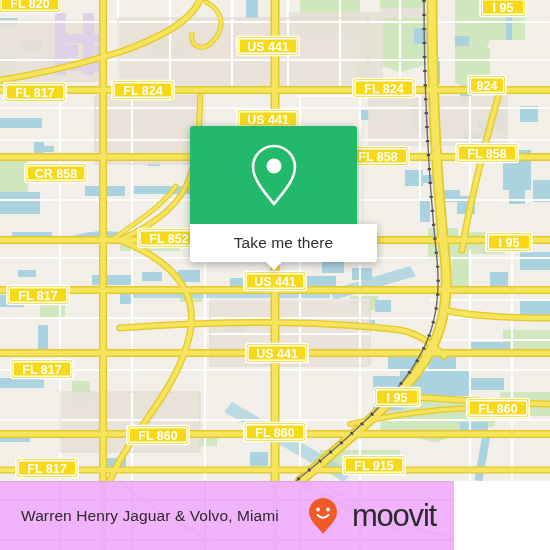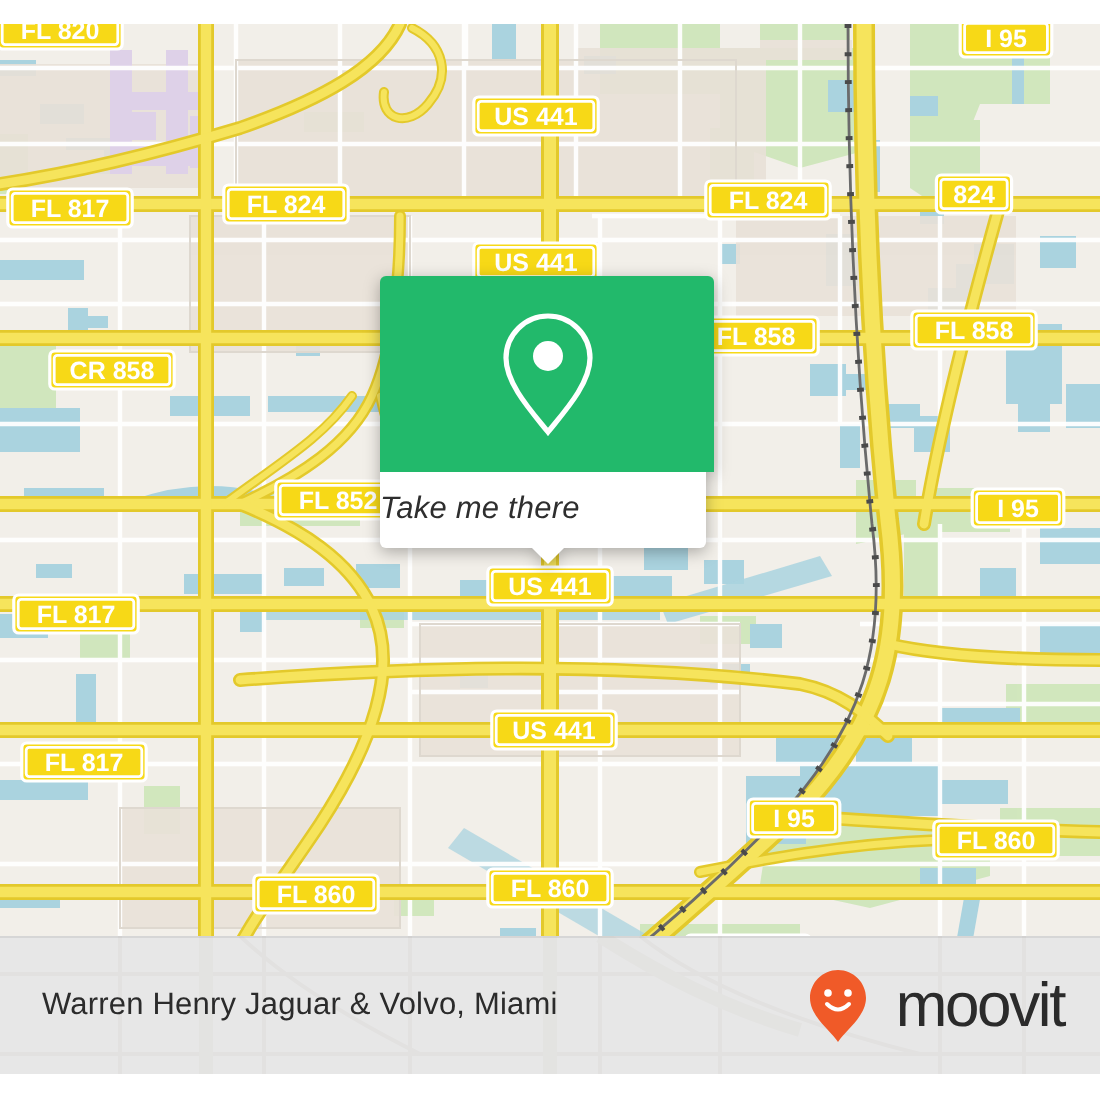--- a/index.html
+++ b/index.html
@@ -6,21 +6,21 @@
   html, body {
     width: 550px; height: 550px;
     font-family: "Liberation Sans", sans-serif;
     background: #ffffff;
     overflow: hidden;
   }
   #root { position: relative; width: 550px; height: 550px; }
 
   
   #map {
-    position: absolute; left: 0; top: 12px;
+    position: absolute; left: 0; top: 0;
     width: 550px; height: 481px;
     background: #f2efe9;
     overflow: hidden;
   }
   #map svg { display: block; }
 
   
   #attribution {
     position: absolute; left: 0; top: 463px;
     height: 18px;
@@ -41,41 +41,41 @@
   }
   #callout-green {
     position: absolute; left: 0; top: 0;
     width: 167px; height: 98px;
     background: #22b96b;
     border-radius: 3px 3px 0 0;
     display: flex; align-items: center; justify-content: center;
   }
   #callout-white {
     position: absolute; left: 0; top: 98px;
-    width: 163px; height: 38px;
+    width: 187px; height: 38px;
     background: #ffffff;
     border-radius: 0 0 3px 3px;
-    display: flex; align-items: center; justify-content: flex-start; font-style: italic;
+    display: flex; align-items: center; justify-content: center;
   }
   #callout-label {
     font-size: 15.5px; color: #2e2e2e; letter-spacing: .1px;
   }
   #callout-tail {
     position: absolute; left: 75px; top: 135px;
     width: 0; height: 0;
     border-left: 9px solid transparent;
     border-right: 9px solid transparent;
     border-top: 9px solid #ffffff;
   }
 
   
   #footer {
-    position: absolute; left: 0; top: 468px;
-    width: 550px; height: 69px;
-    background: #e5e5e5;
+    position: absolute; left: 0; top: 481px;
+    width: 454px; height: 69px;
+    background: #f0abfc;
     overflow: hidden;
   }
   #footer-watermark {
     position: absolute; left: 0; top: -481px;
     width: 550px; height: 550px;
     opacity: 0.10;
     pointer-events: none;
   }
   #footer-inner {
     position: relative; z-index: 2;

